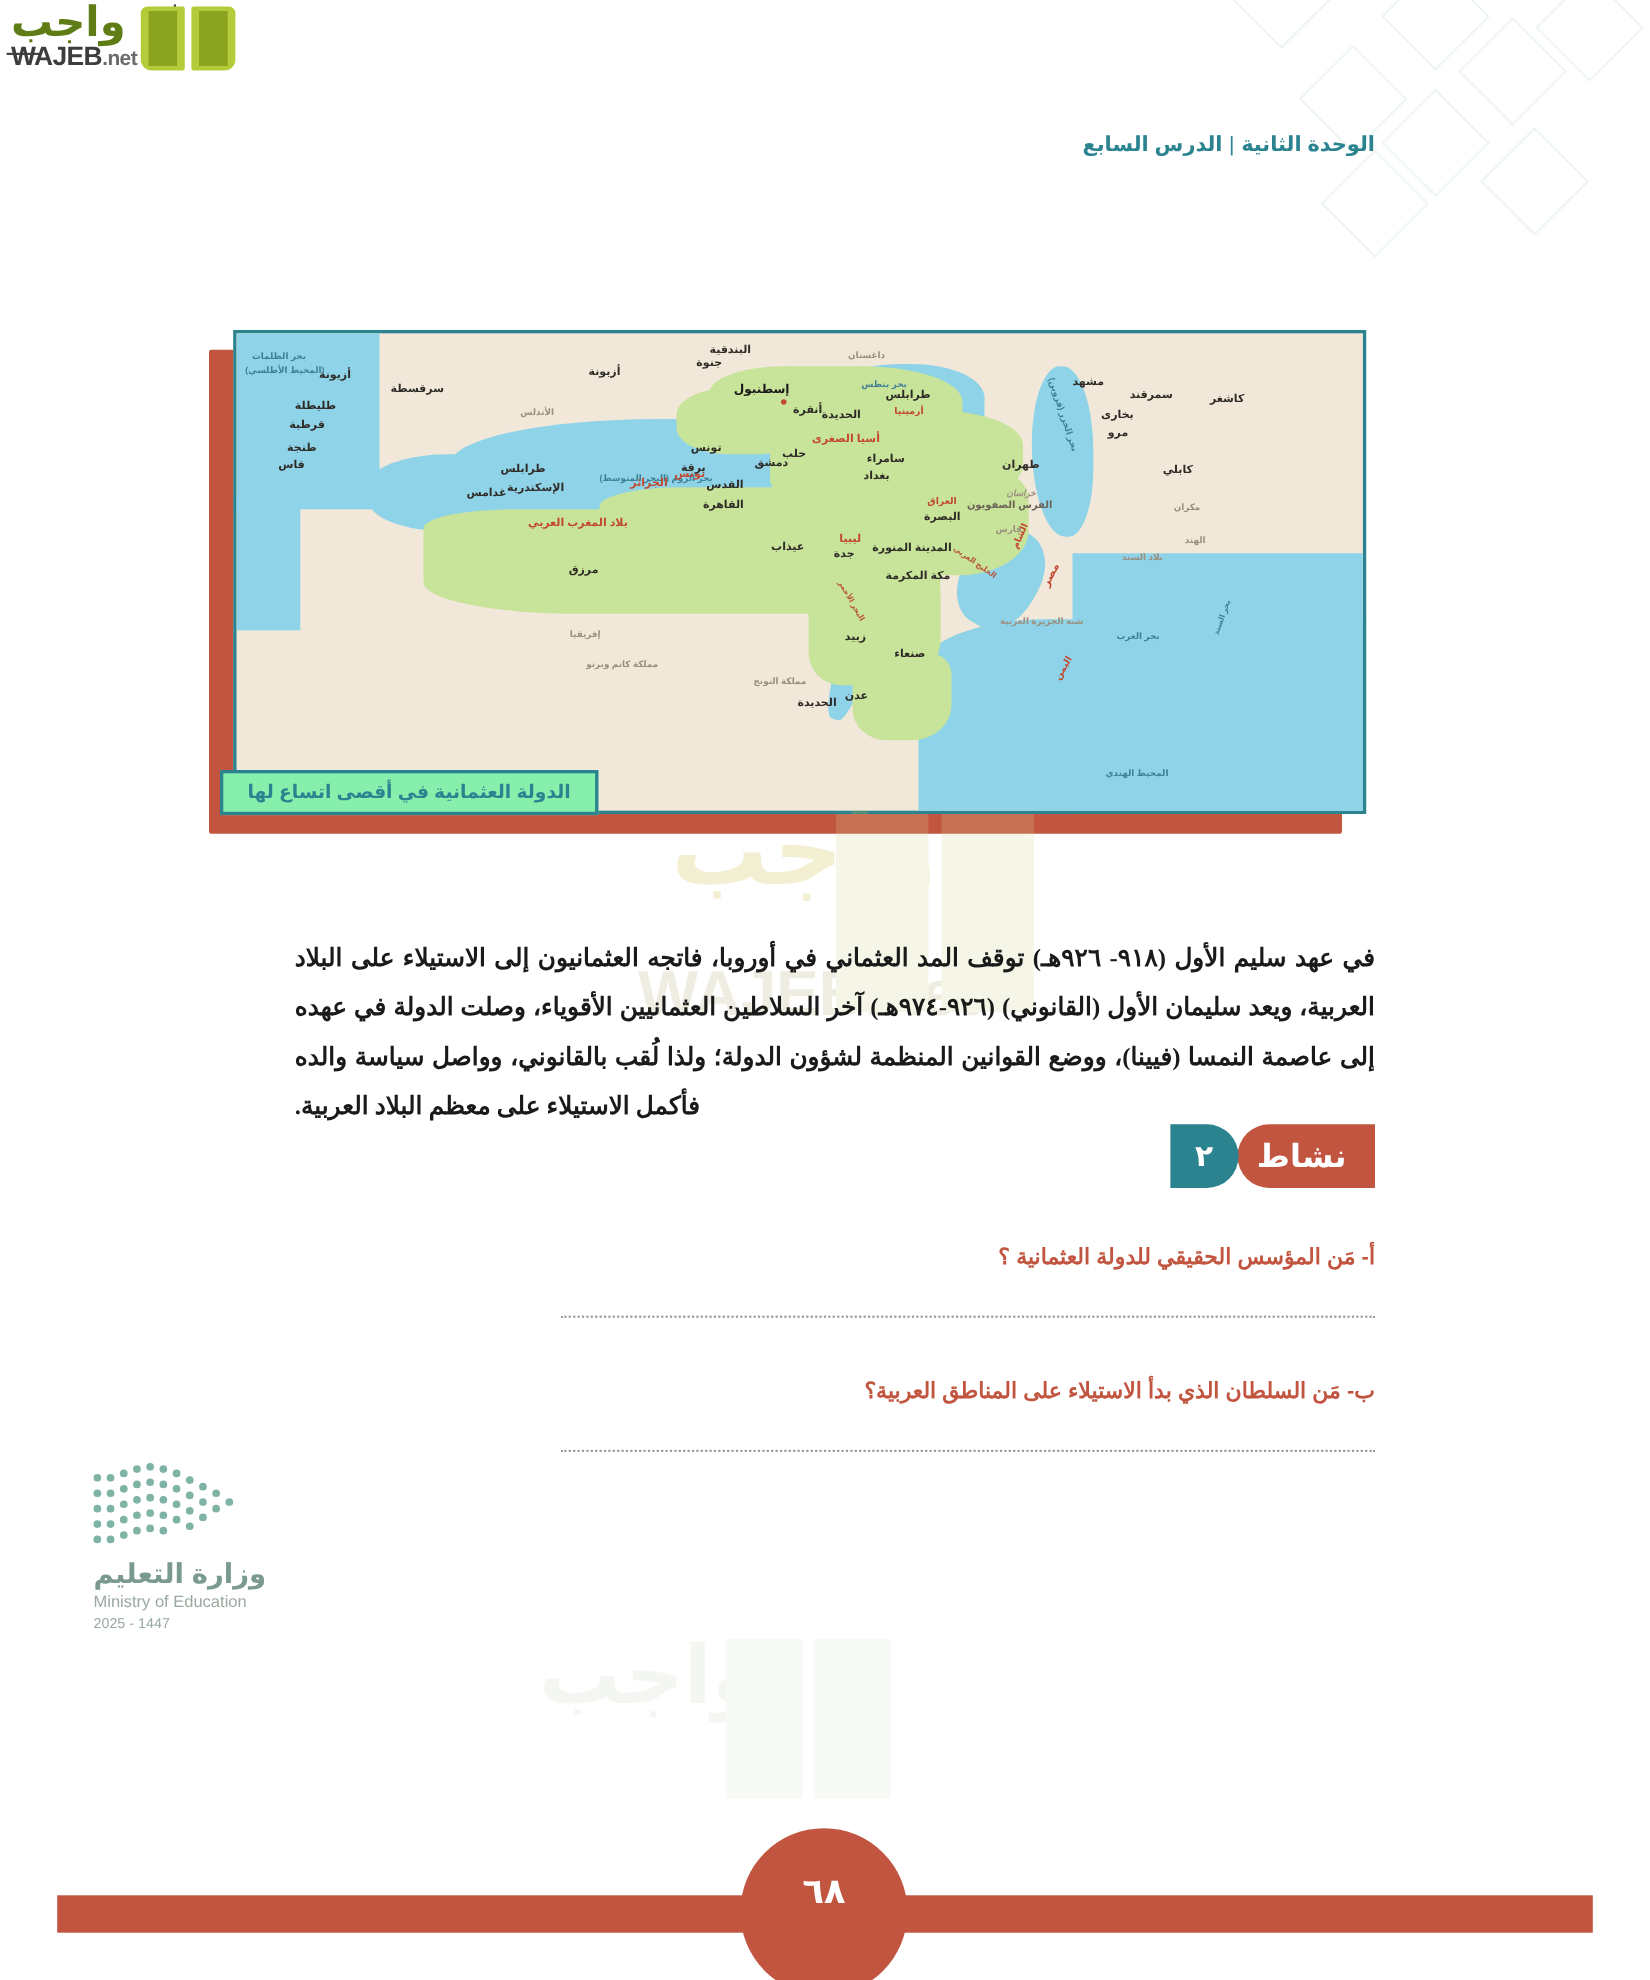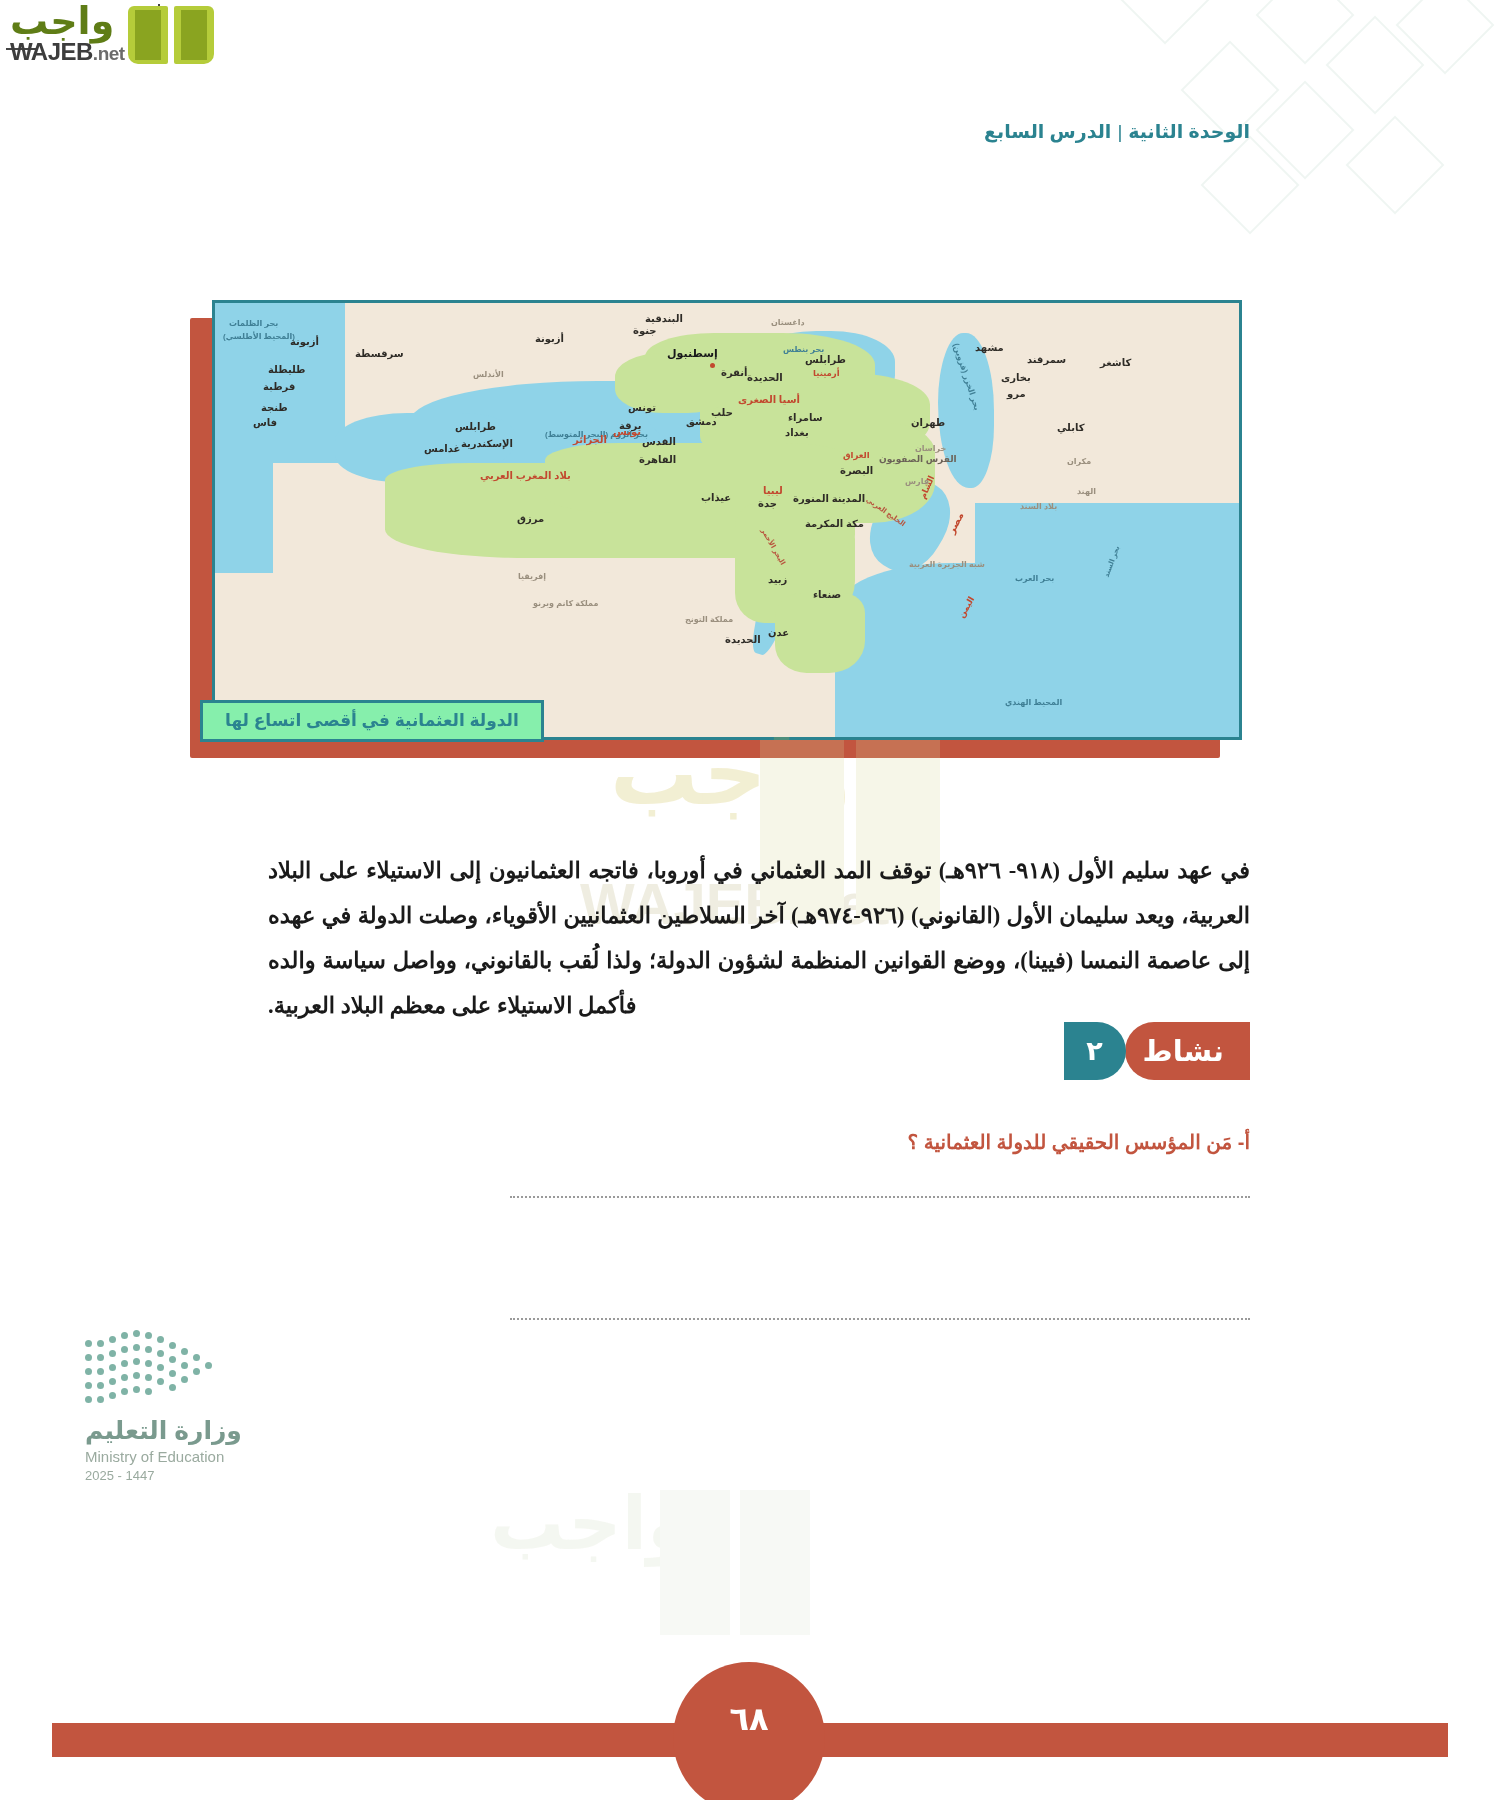--- a/index.html
+++ b/index.html
@@ -505,21 +505,21 @@
       <div class="m-lbl m-redbig" style="left:398px;top:124px;">تونس</div>
       <div class="m-lbl m-redbig" style="left:548px;top:183px;">ليبيا</div>
       <div class="m-lbl m-redbig" style="left:730px;top:215px;transform:rotate(-62deg);">مصر</div>
       <div class="m-lbl m-red" style="left:628px;top:148px;">العراق</div>
       <div class="m-lbl m-red" style="left:700px;top:180px;transform:rotate(-66deg);">الشام</div>
       <div class="m-lbl m-red" style="left:740px;top:300px;transform:rotate(-60deg);">اليمن</div>
       <div class="m-lbl m-faint" style="left:694px;top:258px;">شبه الجزيرة العربية</div>
       <div class="m-lbl m-faint" style="left:303px;top:270px;">إفريقيا</div>
       <div class="m-lbl m-faint" style="left:664px;top:152px;font-size:9px;color:#6b6257;">الفرس الصفويون</div>
       <div class="m-lbl m-faint" style="left:556px;top:16px;">داغستان</div>
-      <div class="m-lbl m-faint" style="left:700px;top:142px;">خراسان</div>
+      <div class="m-lbl m-faint" style="left:700px;top:142px;font-style:italic;">خراسان</div>
       <div class="m-lbl m-faint" style="left:690px;top:175px;">فارس</div>
       <div class="m-lbl m-faint" style="left:805px;top:200px;">بلاد السند</div>
       <div class="m-lbl m-faint" style="left:318px;top:297px;">مملكة كانم وبرنو</div>
       <div class="m-lbl m-faint" style="left:470px;top:313px;">مملكة التونج</div>
       <div class="m-lbl m-faint" style="left:862px;top:185px;">الهند</div>
       <div class="m-lbl m-faint" style="left:852px;top:155px;">مكران</div>
 
       <div class="m-dot" style="left:495px;top:60px;"></div>
       <div class="m-capital-lbl" style="left:452px;top:44px;">إسطنبول</div>
 
@@ -587,20 +587,21 @@
   </div>
 
   <div class="activity-badge">
     <div class="ab-word">نشاط</div>
     <div class="ab-num">٢</div>
   </div>
 
   <div class="question q1">أ- مَن المؤسس الحقيقي للدولة العثمانية ؟</div>
   <div class="answer-line a1"></div>
 
+  <div class="question q2">ب- مَن السلطان الذي بدأ الاستيلاء على المناطق العربية؟</div>
   <div class="answer-line a2"></div>
 
   <div class="wm-bottom">
     <div class="b-ar">واجب</div>
     <div class="b-book">
         <div class="pg l"></div>
         <div class="pg r"></div>
       </div>
   </div>
 

